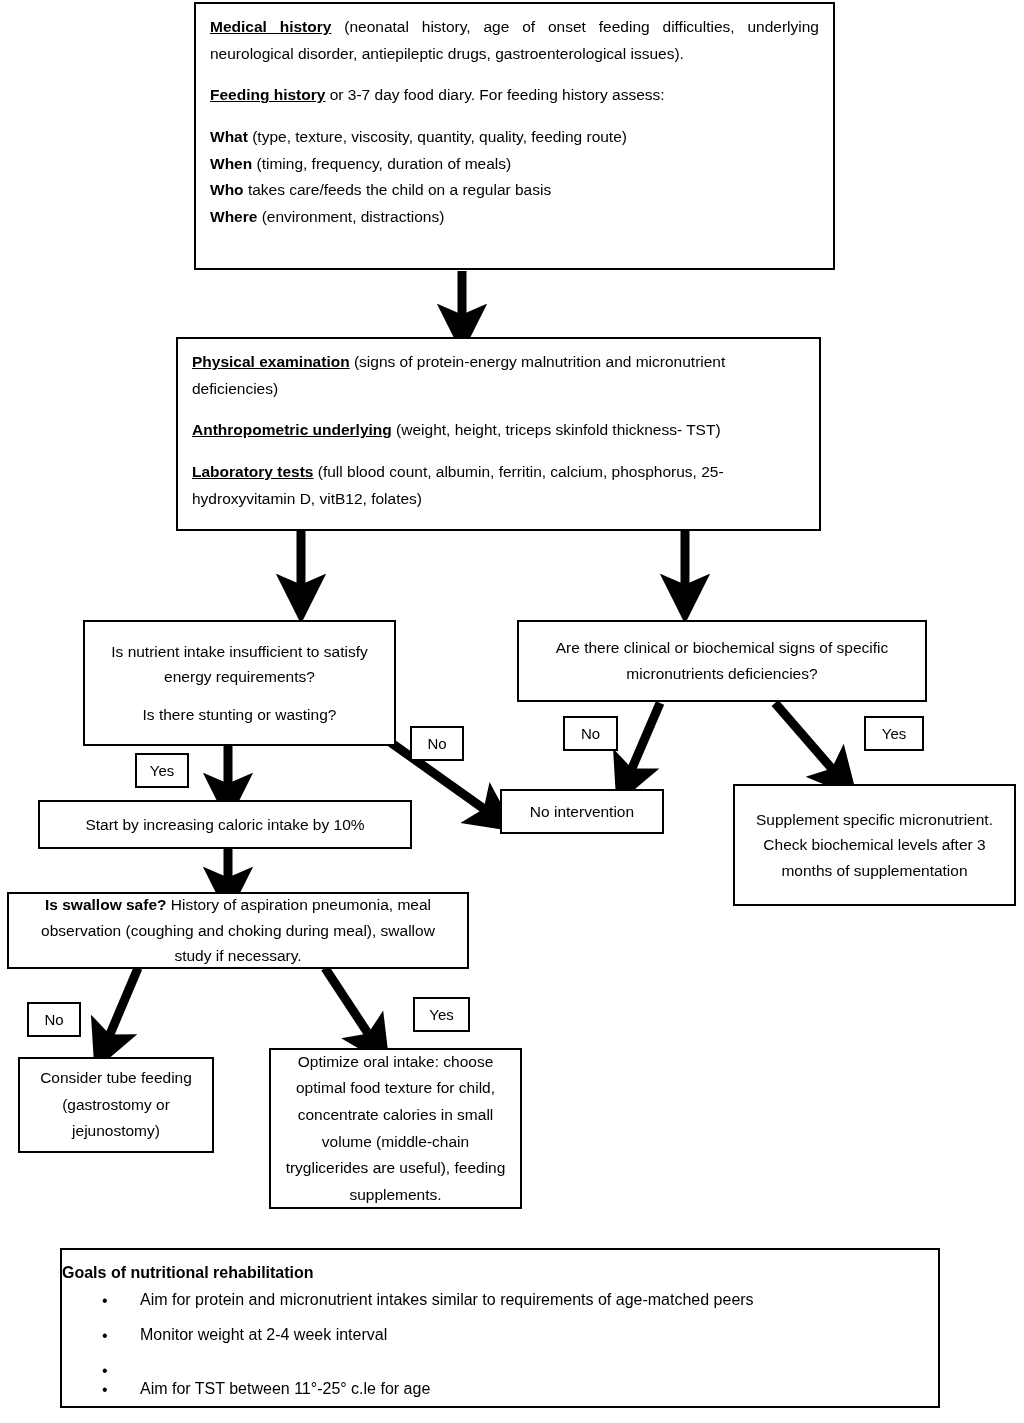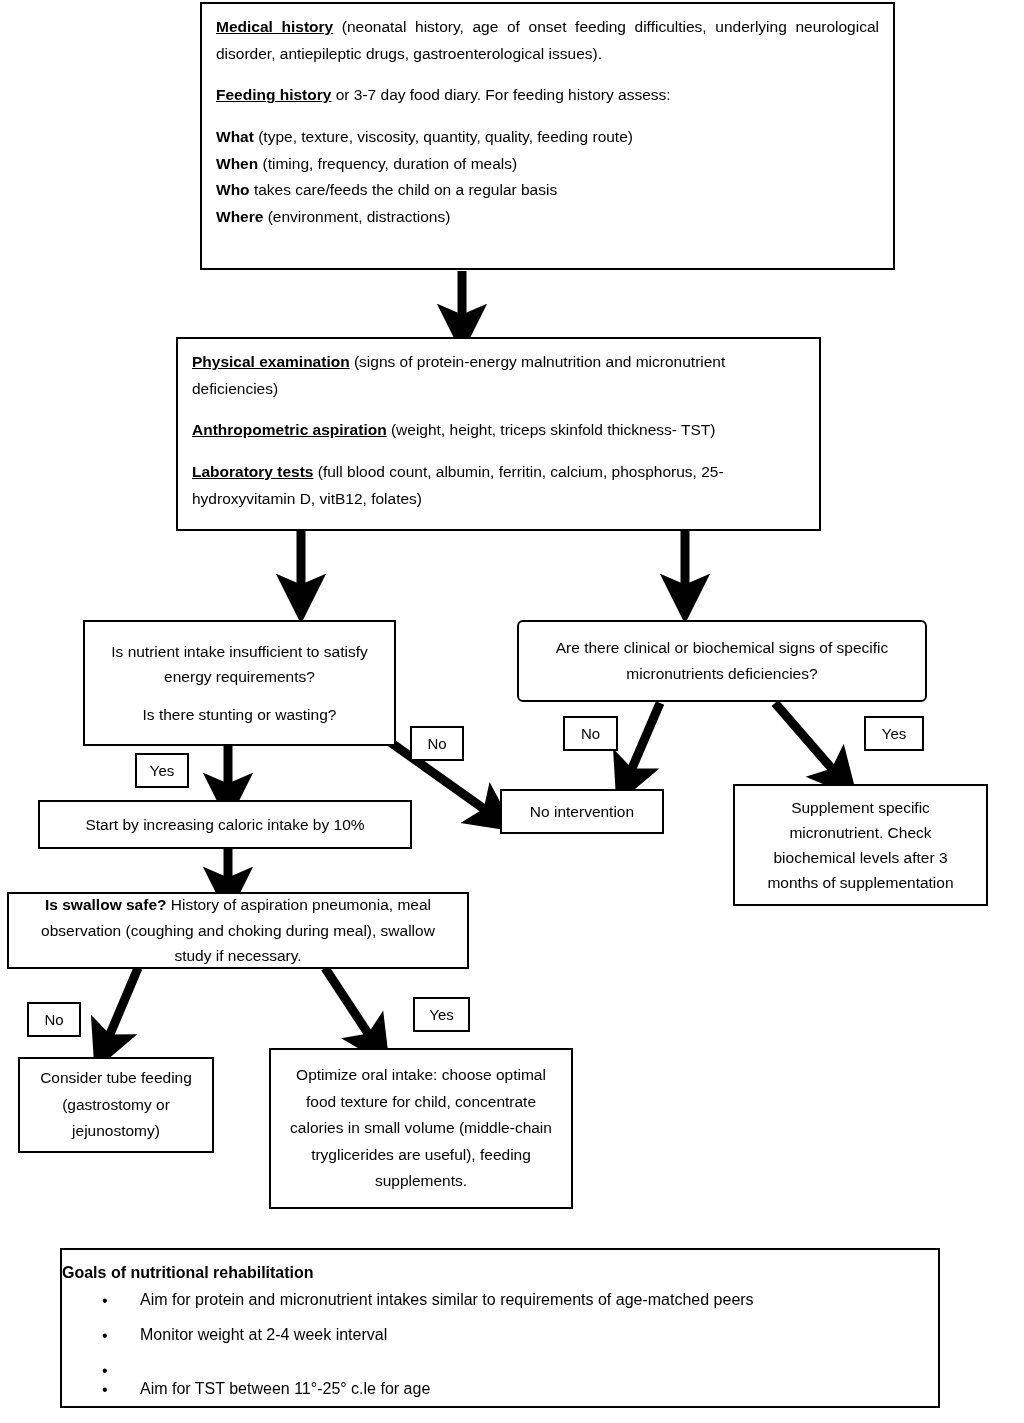--- a/index.html
+++ b/index.html
@@ -124,21 +124,21 @@
 
     <line x1="775" y1="703" x2="840" y2="778" stroke="#000" stroke-width="9" marker-end="url(#ah)"></line>
 
     <line x1="228" y1="848" x2="228" y2="890" stroke="#000" stroke-width="9" marker-end="url(#ah)"></line>
 
     <line x1="138" y1="968" x2="105" y2="1046" stroke="#000" stroke-width="9" marker-end="url(#ah)"></line>
 
     <line x1="325" y1="968" x2="375" y2="1044" stroke="#000" stroke-width="9" marker-end="url(#ah)"></line>
   </svg>
 
-  <div class="node pad just" style="left:194px; top:2px; width:695px; height:268px; line-height:1.72;margin-left:6px;">
+  <div class="node pad just" style="left:194px; top:2px; width:641px; height:268px; line-height:1.72;">
     <div>
       <span class="bu">Medical history</span><span> (neonatal history, age of onset feeding difficulties, underlying neurological disorder, antiepileptic drugs, gastroenterological issues).</span>
     </div>
     <span class="gap"></span>
     <div class="line1">
       <span class="bu">Feeding history</span><span> or 3-7 day food diary. For feeding history assess:</span>
     </div>
     <span class="gap"></span>
     <div class="line1" style="text-align:left;">
       <span class="bold">What</span><span> (type, texture, viscosity, quantity, quality, feeding route)</span>
@@ -153,68 +153,68 @@
       <span class="bold">Where</span><span> (environment, distractions)</span>
     </div>
   </div>
 
   <div class="node pad" style="left:176px; top:337px; width:645px; height:194px; line-height:1.72;">
     <div>
       <span class="bu">Physical examination</span><span> (signs of protein-energy malnutrition and micronutrient deficiencies)</span>
     </div>
     <span class="gap"></span>
     <div>
-      <span class="bu">Anthropometric aspiration</span><span> (weight, height, triceps skinfold thickness- TST)</span>
+      <span class="bu">Anthropometric underlying</span><span> (weight, height, triceps skinfold thickness- TST)</span>
     </div>
     <span class="gap"></span>
     <div>
       <span class="bu">Laboratory tests</span><span> (full blood count, albumin, ferritin, calcium, phosphorus, 25-hydroxyvitamin D, vitB12, folates)</span>
     </div>
   </div>
 
   <div class="node pad center vcenter" style="left:83px; top:620px; width:313px; height:126px; line-height:1.65;">
     <div>Is nutrient intake insufficient to satisfy energy requirements?</div>
     <span class="gap" style="height:12px;"></span>
     <div>Is there stunting or wasting?</div>
   </div>
 
-  <div class="node pad center vcenter" style="left:517px; top:620px; width:410px; height:82px; line-height:1.65;border-radius:6px;">
+  <div class="node pad center vcenter" style="left:517px; top:620px; width:410px; height:82px; line-height:1.65;">
     <div>Are there clinical or biochemical  signs of specific micronutrients deficiencies?</div>
   </div>
 
   <div class="label-box" style="left:135px; top:753px; width:54px; height:35px;">Yes</div>
   <div class="label-box" style="left:410px; top:726px; width:54px; height:35px;">No</div>
   <div class="label-box" style="left:563px; top:716px; width:55px; height:35px;">No</div>
   <div class="label-box" style="left:864px; top:716px; width:60px; height:35px;">Yes</div>
   <div class="label-box" style="left:27px; top:1002px; width:54px; height:35px;">No</div>
   <div class="label-box" style="left:413px; top:997px; width:57px; height:35px;">Yes</div>
 
   <div class="node pad center vcenter" style="left:38px; top:800px; width:374px; height:49px;">
     <div>Start by increasing caloric intake by 10%</div>
   </div>
 
   <div class="node pad center vcenter" style="left:500px; top:789px; width:164px; height:45px;">
     <div>No intervention</div>
   </div>
 
-  <div class="node pad center vcenter" style="left:733px; top:784px; width:255px; height:122px; line-height:1.62;">
+  <div class="node pad center vcenter" style="left:733px; top:784px; width:283px; height:122px; line-height:1.62;">
     <div>Supplement specific micronutrient. Check biochemical levels after 3 months of supplementation</div>
   </div>
 
   <div class="node pad center vcenter" style="left:7px; top:892px; width:462px; height:77px; line-height:1.66;align-items:flex-end;">
     <div>
       <span class="bold">Is swallow safe?</span><span> History of aspiration pneumonia, meal observation (coughing and choking during meal), swallow study if necessary.</span>
     </div>
   </div>
 
   <div class="node pad center vcenter" style="left:18px; top:1057px; width:196px; height:96px; line-height:1.72;">
     <div>Consider tube feeding (gastrostomy or jejunostomy)</div>
   </div>
 
-  <div class="node pad center vcenter" style="left:269px; top:1048px; width:304px; height:161px; line-height:1.72;">
+  <div class="node pad center vcenter" style="left:269px; top:1048px; width:253px; height:161px; line-height:1.72;">
     <div>Optimize oral intake: choose optimal food texture for child, concentrate calories in small volume (middle-chain tryglicerides are useful), feeding supplements.</div>
   </div>
 
   <div class="node" style="left:60px; top:1248px; width:880px; height:160px;">
     <div class="goal-title">Goals of nutritional rehabilitation</div>
     <ul class="goal-list">
       <li>
         <span class="dot">•</span>
         <span>Aim for protein and micronutrient intakes similar to requirements of age-matched peers</span>
       </li>

